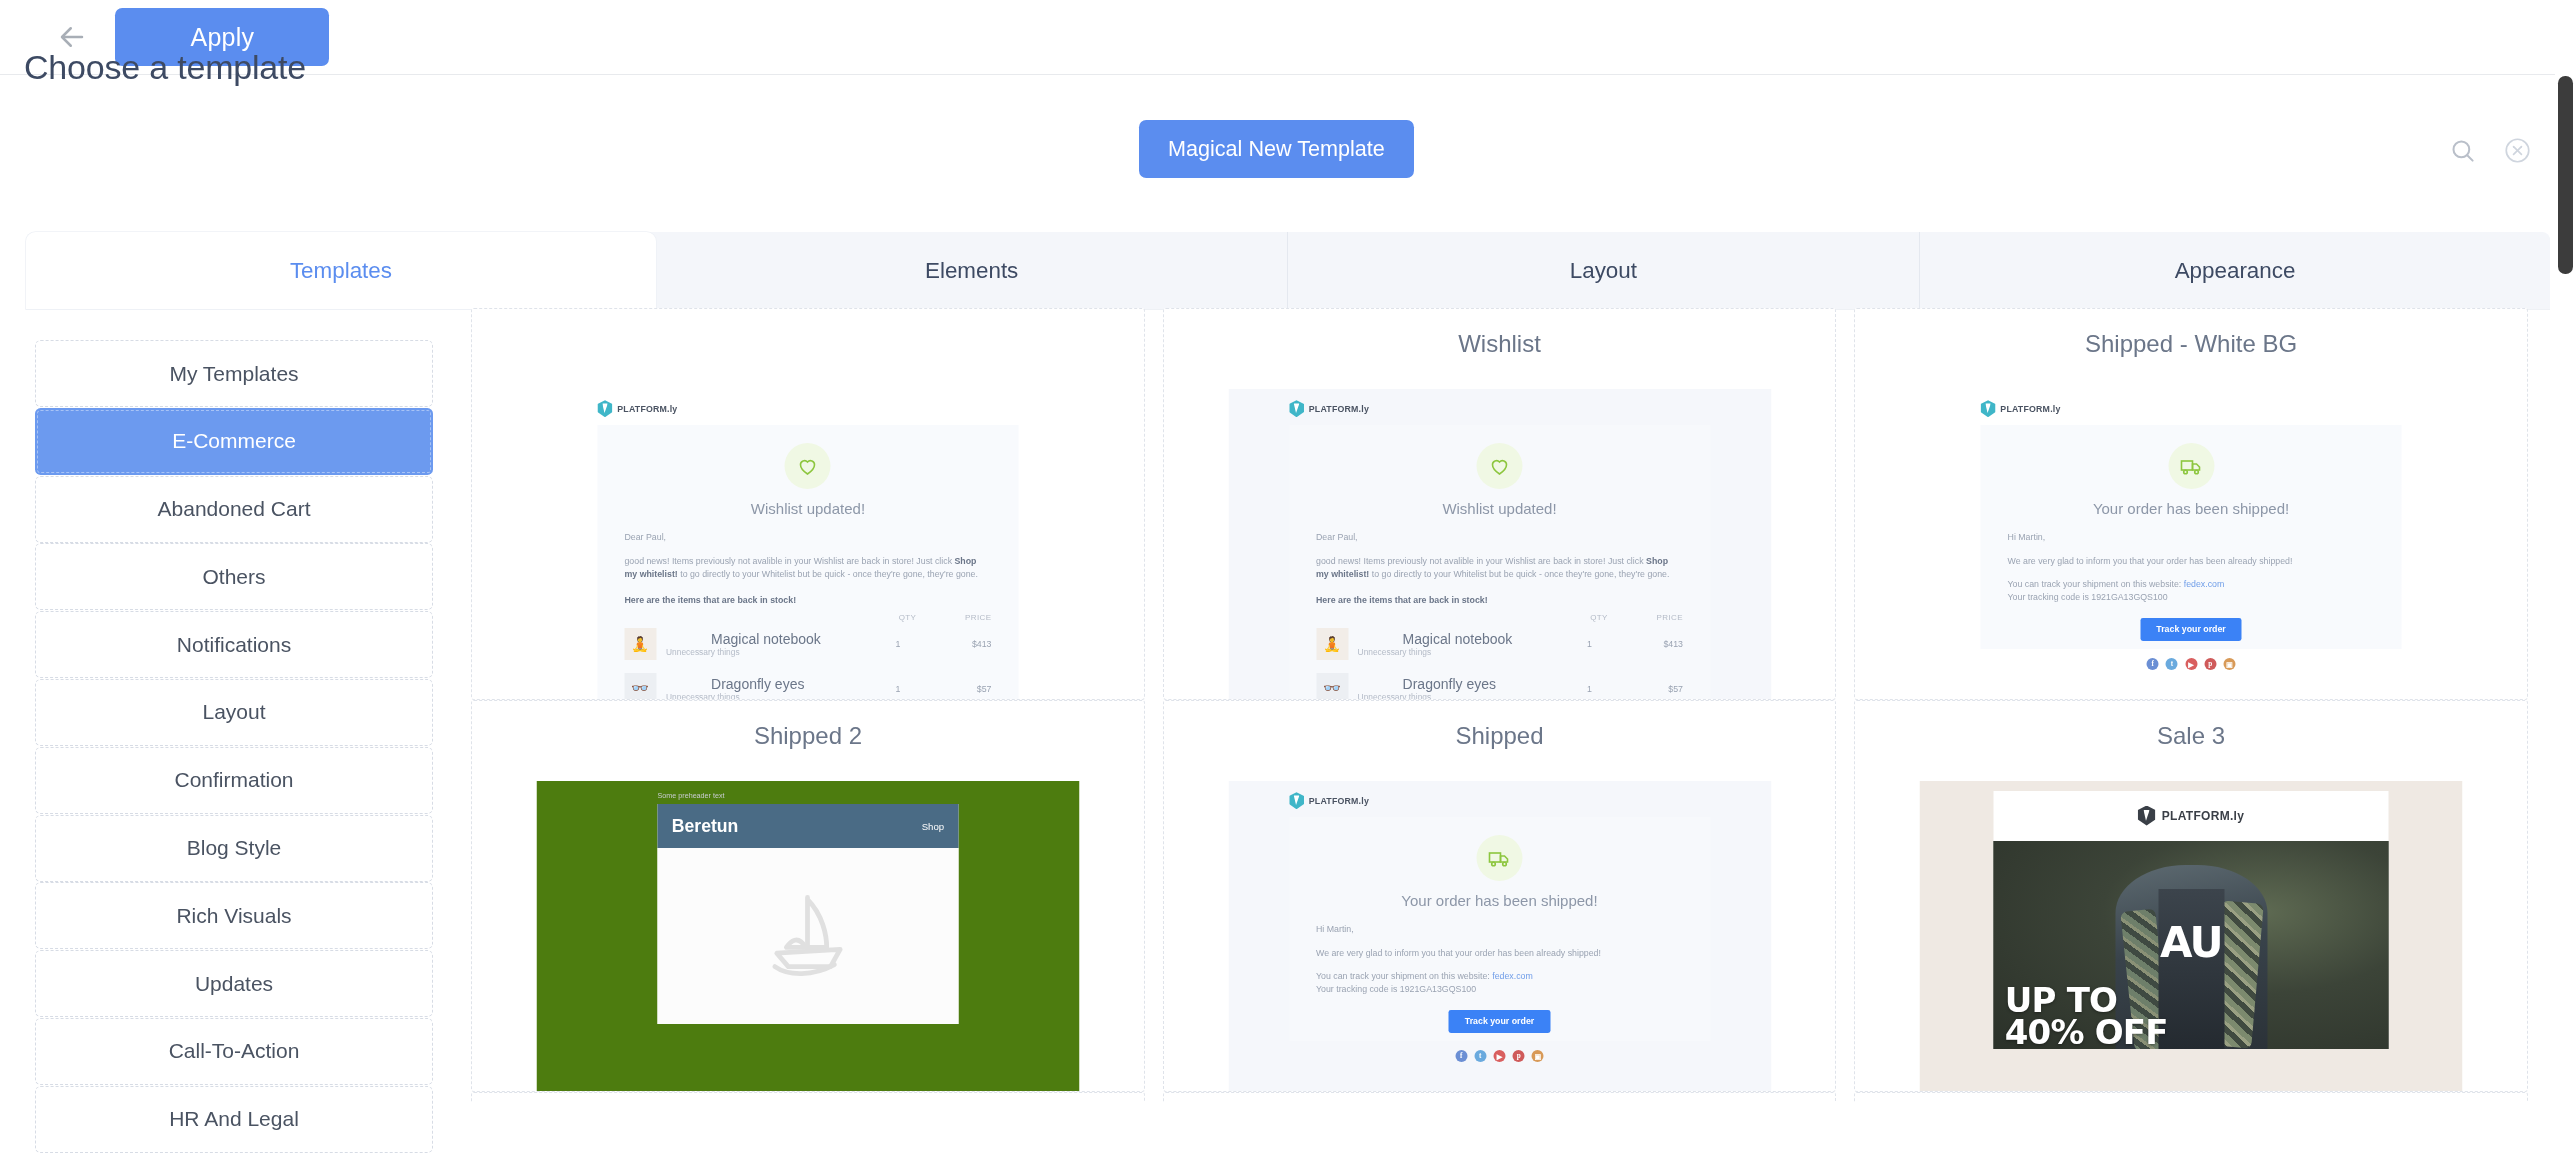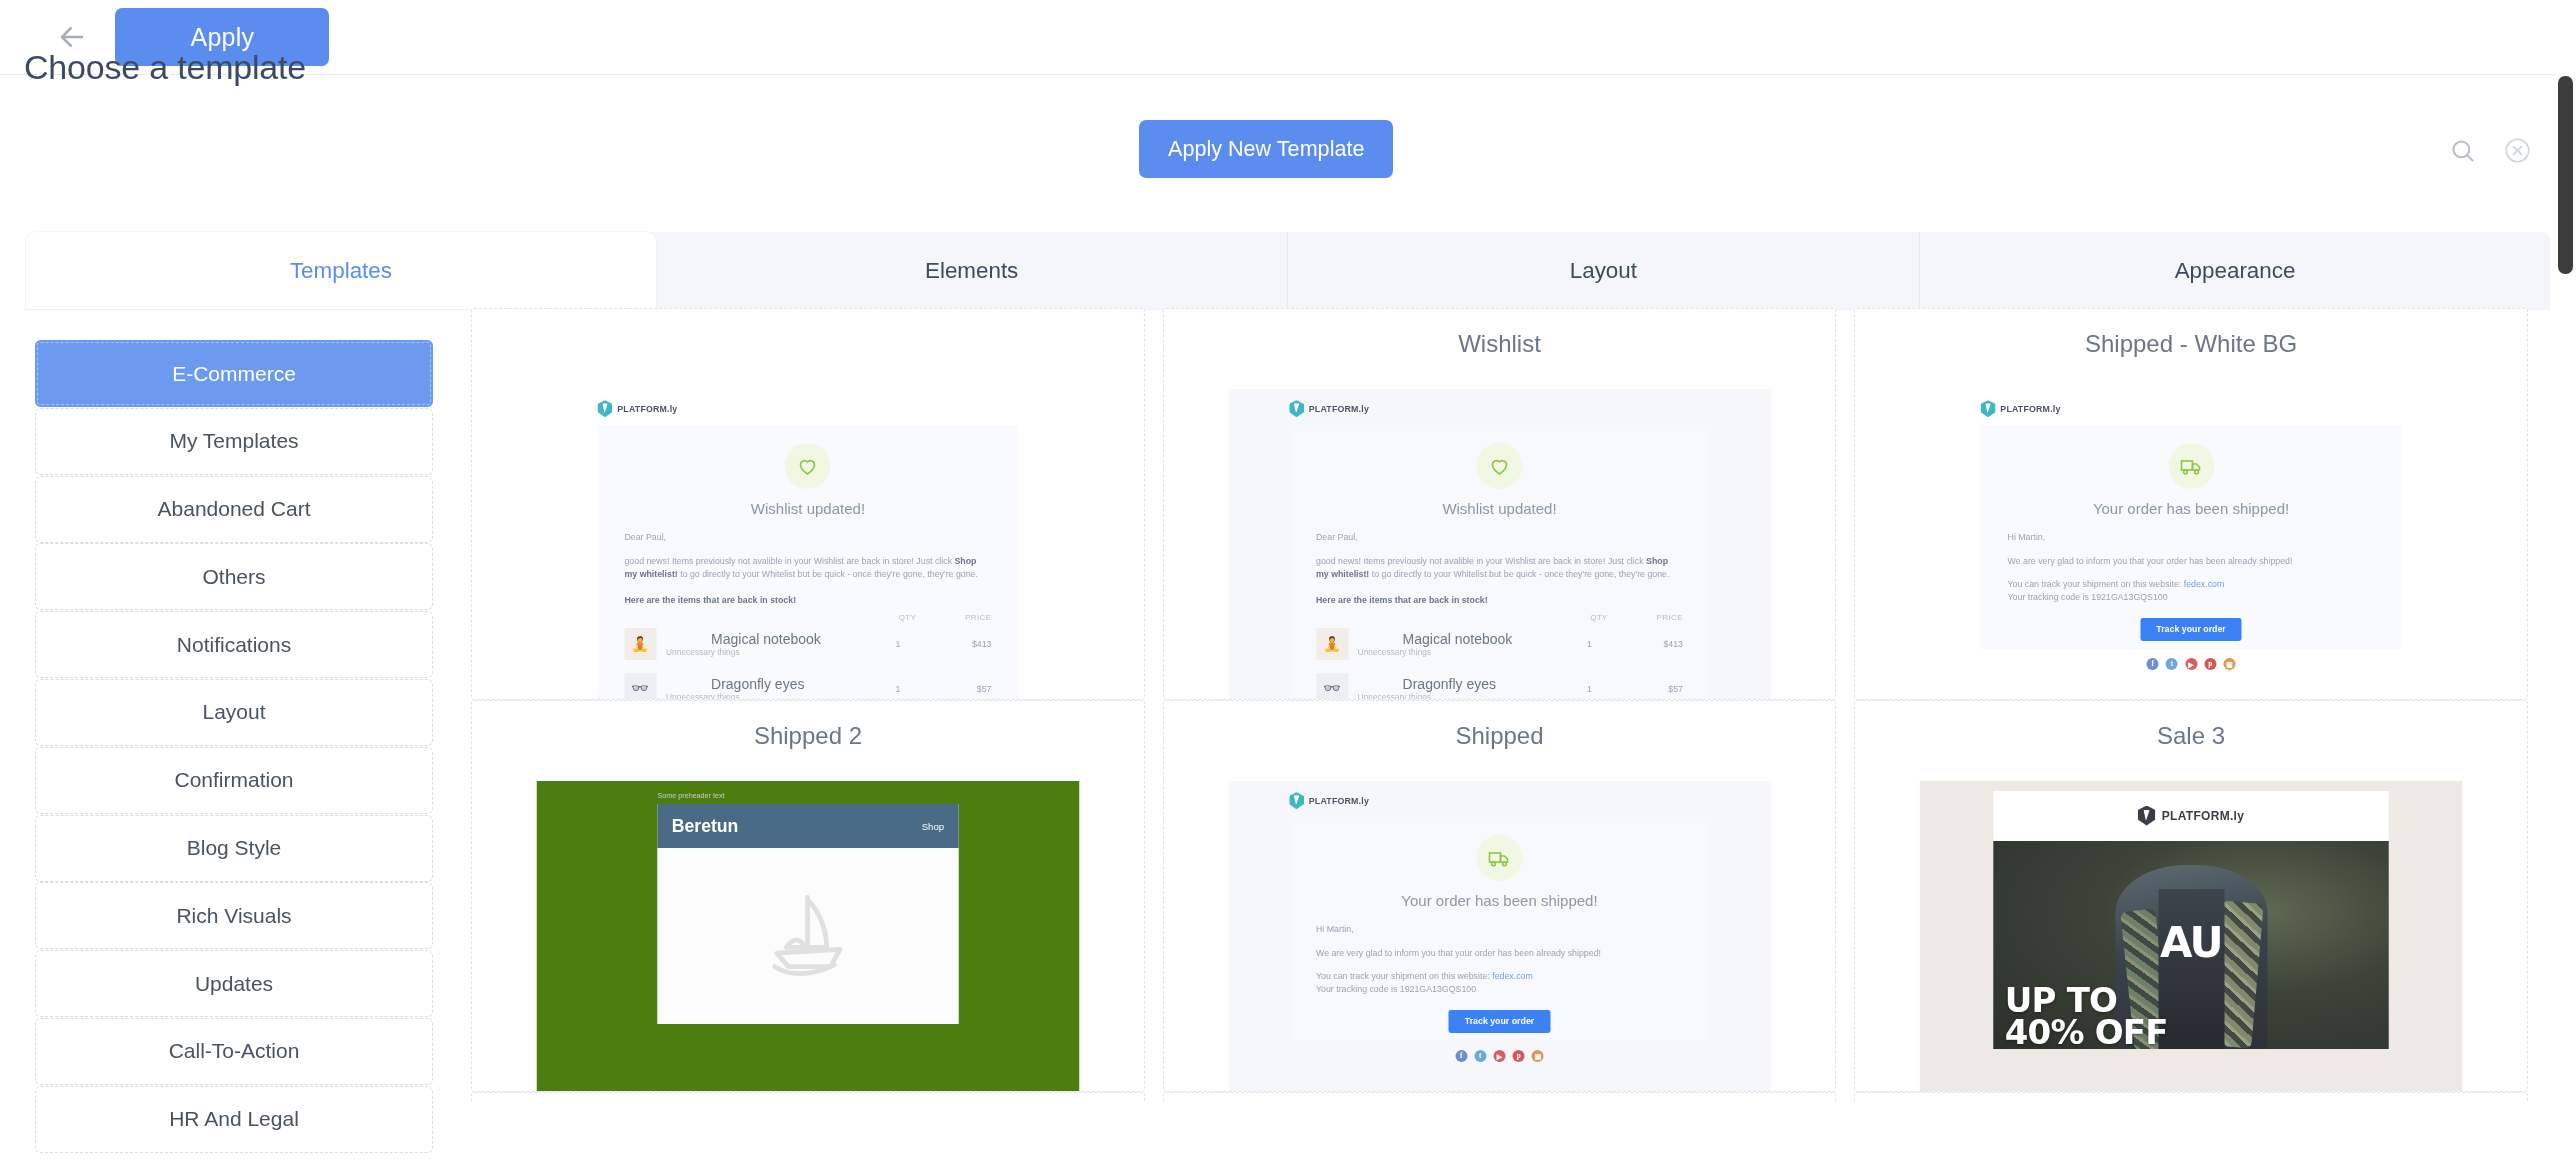--- a/index.html
+++ b/index.html
@@ -247,21 +247,21 @@
       <svg viewBox="0 0 24 24" fill="none" stroke="currentColor" stroke-width="2" stroke-linecap="round" stroke-linejoin="round">
         <line x1="20" y1="12" x2="5" y2="12"></line>
           <polyline points="11 19 4 12 11 5"></polyline>
       </svg>
     </div>
     <button class="apply-btn">Apply</button>
   </div>
 
   <div class="header-row"></div>
   <div class="page-title">Choose a template</div>
-  <button class="create-btn">Apply New Template</button>
+  <button class="create-btn">Magical New Template</button>
   <div class="header-icons">
     <div class="icon-btn search-ic">
       <svg viewBox="0 0 24 24" fill="none" stroke="currentColor" stroke-width="1.8" stroke-linecap="round">
         <circle cx="11" cy="11" r="7"></circle>
           <line x1="21" y1="21" x2="16.2" y2="16.2"></line>
       </svg>
     </div>
     <div class="icon-btn close-ic">
       <svg viewBox="0 0 24 24" fill="none" stroke="currentColor" stroke-width="1.5" stroke-linecap="round">
         <circle cx="12" cy="12" r="10"></circle>
@@ -274,22 +274,22 @@
   <div class="tabs">
     <div class="tab active">Templates</div>
     <div class="tab">Elements</div>
     <div class="tab">Layout</div>
     <div class="tab">Appearance</div>
   </div>
 
   <div class="body-area">
 
     <div class="sidebar">
+      <div class="side-item">My Templates</div>
       <div class="side-item active">E-Commerce</div>
-      <div class="side-item">My Templates</div>
       <div class="side-item">Abandoned Cart</div>
       <div class="side-item">Others</div>
       <div class="side-item">Notifications</div>
       <div class="side-item">Layout</div>
       <div class="side-item">Confirmation</div>
       <div class="side-item">Blog Style</div>
       <div class="side-item">Rich Visuals</div>
       <div class="side-item">Updates</div>
       <div class="side-item">Call-To-Action</div>
       <div class="side-item">HR And Legal</div>

